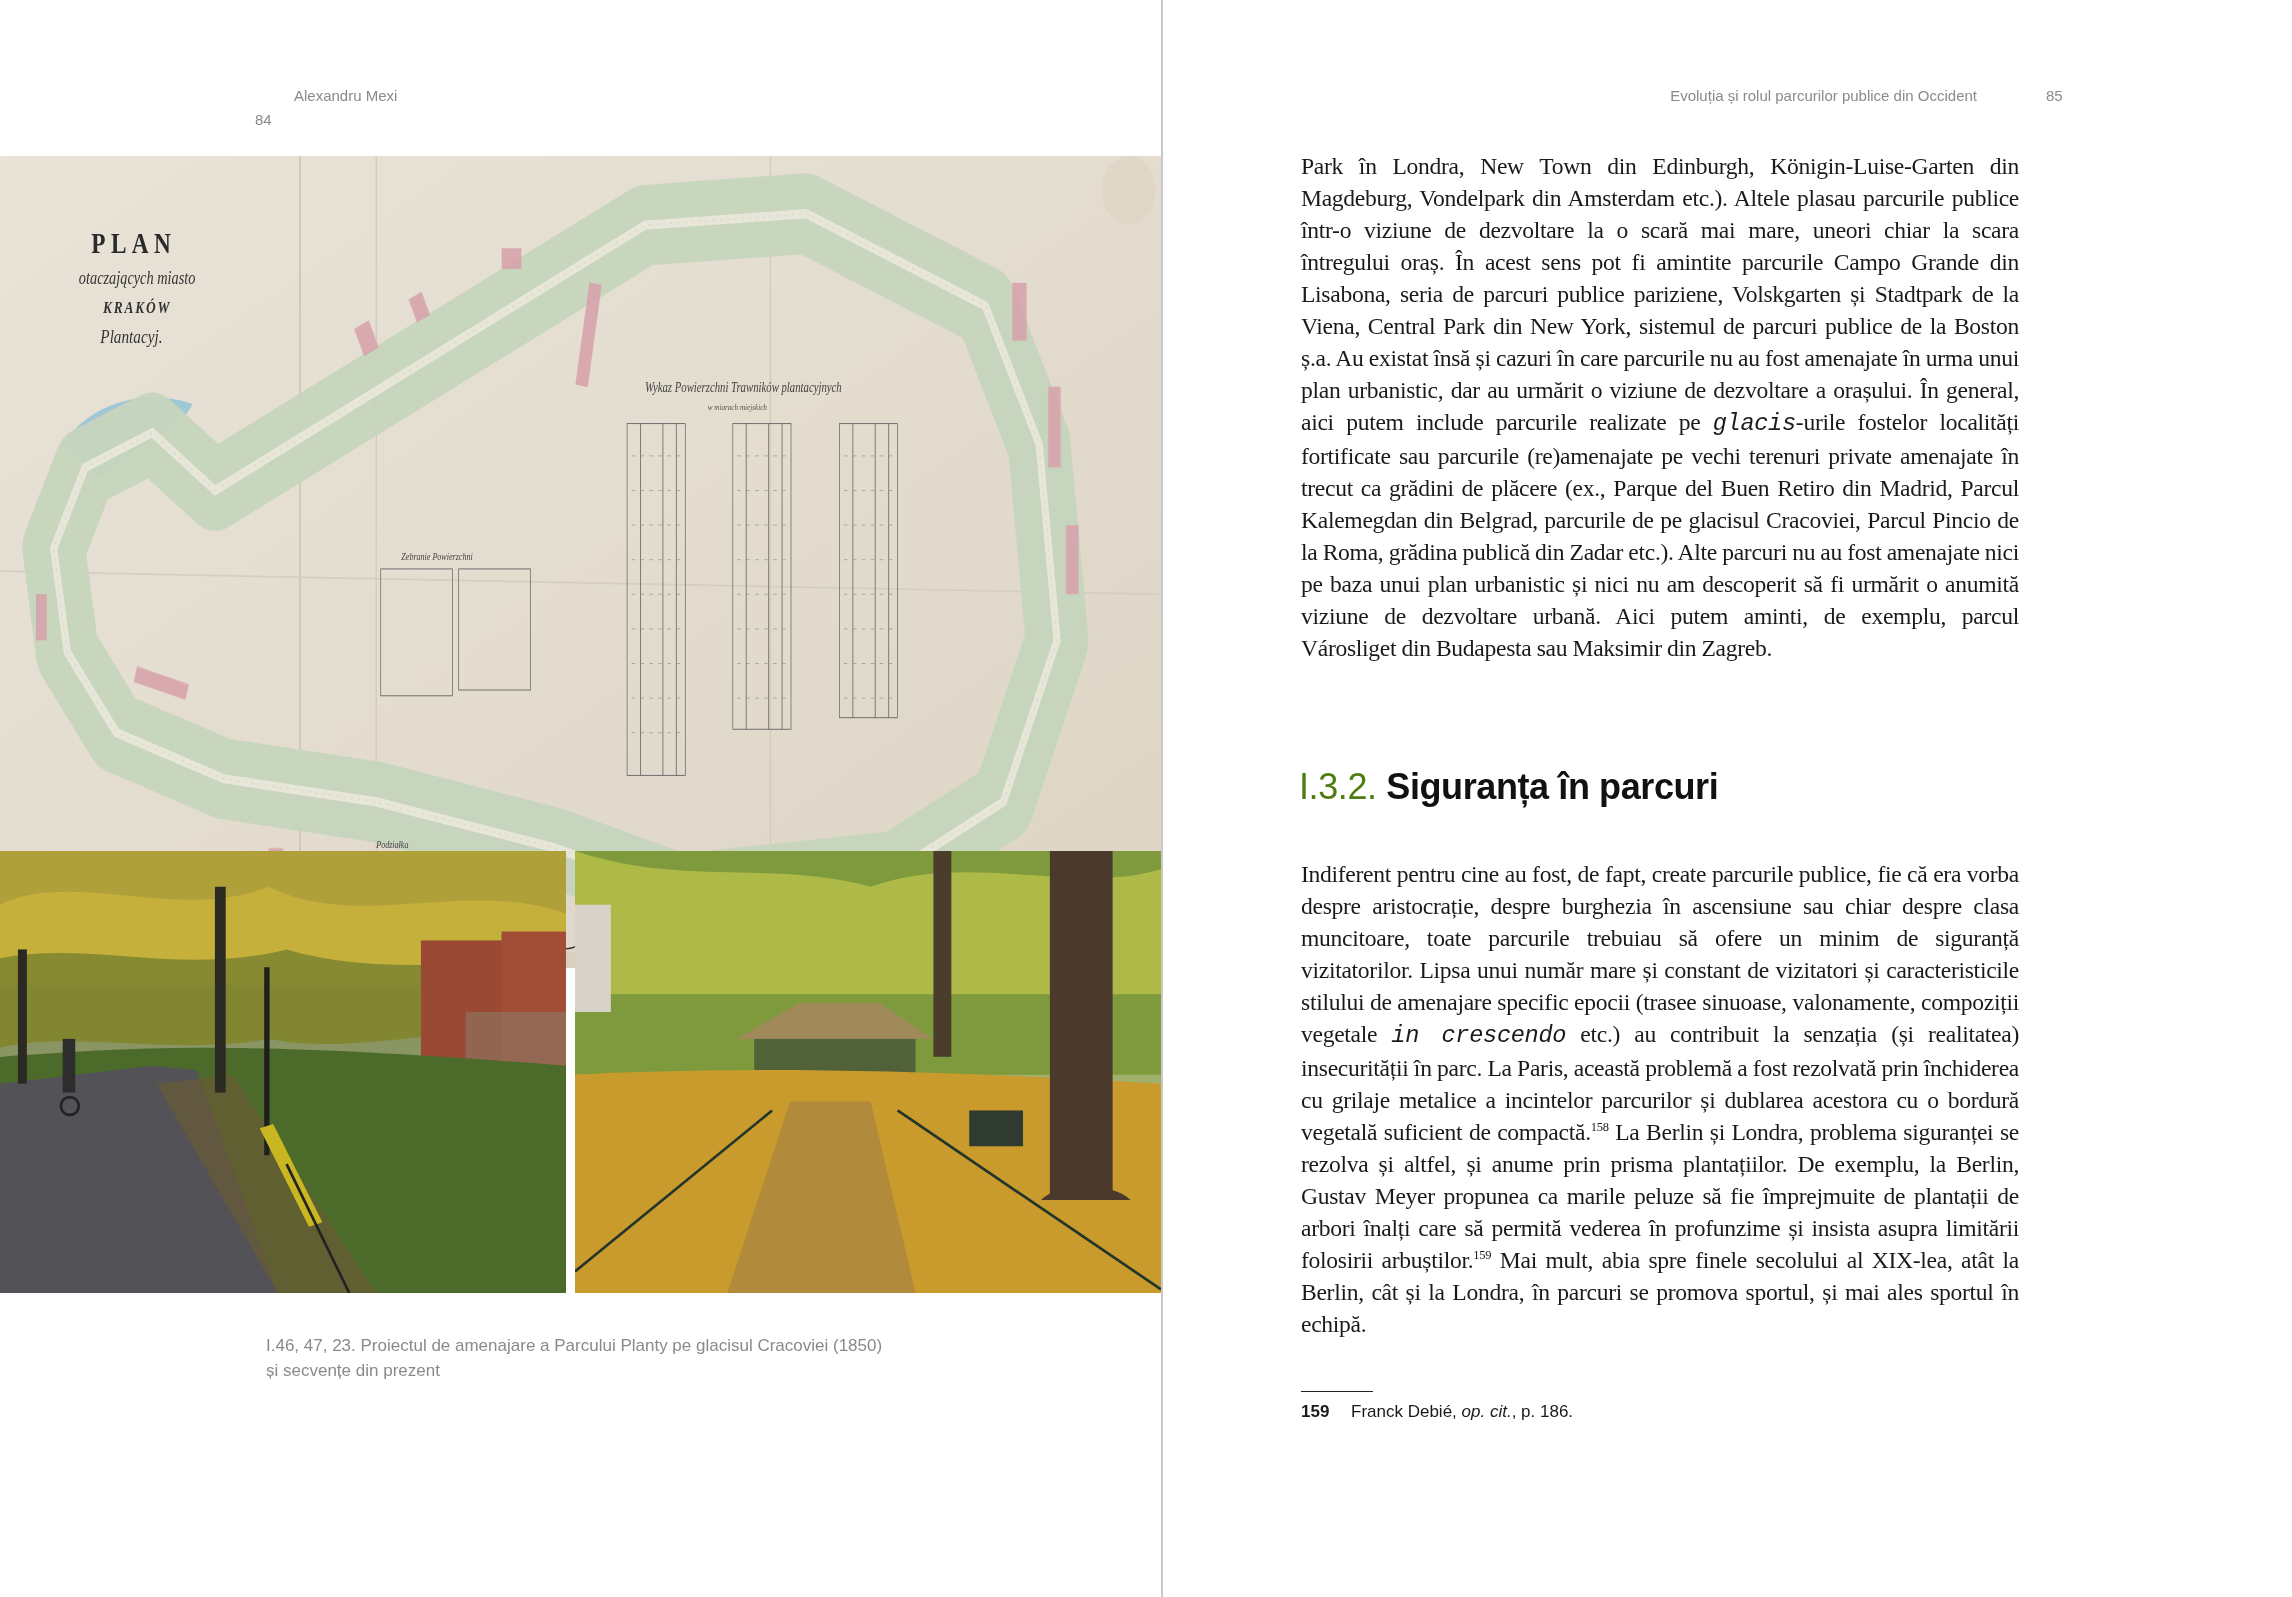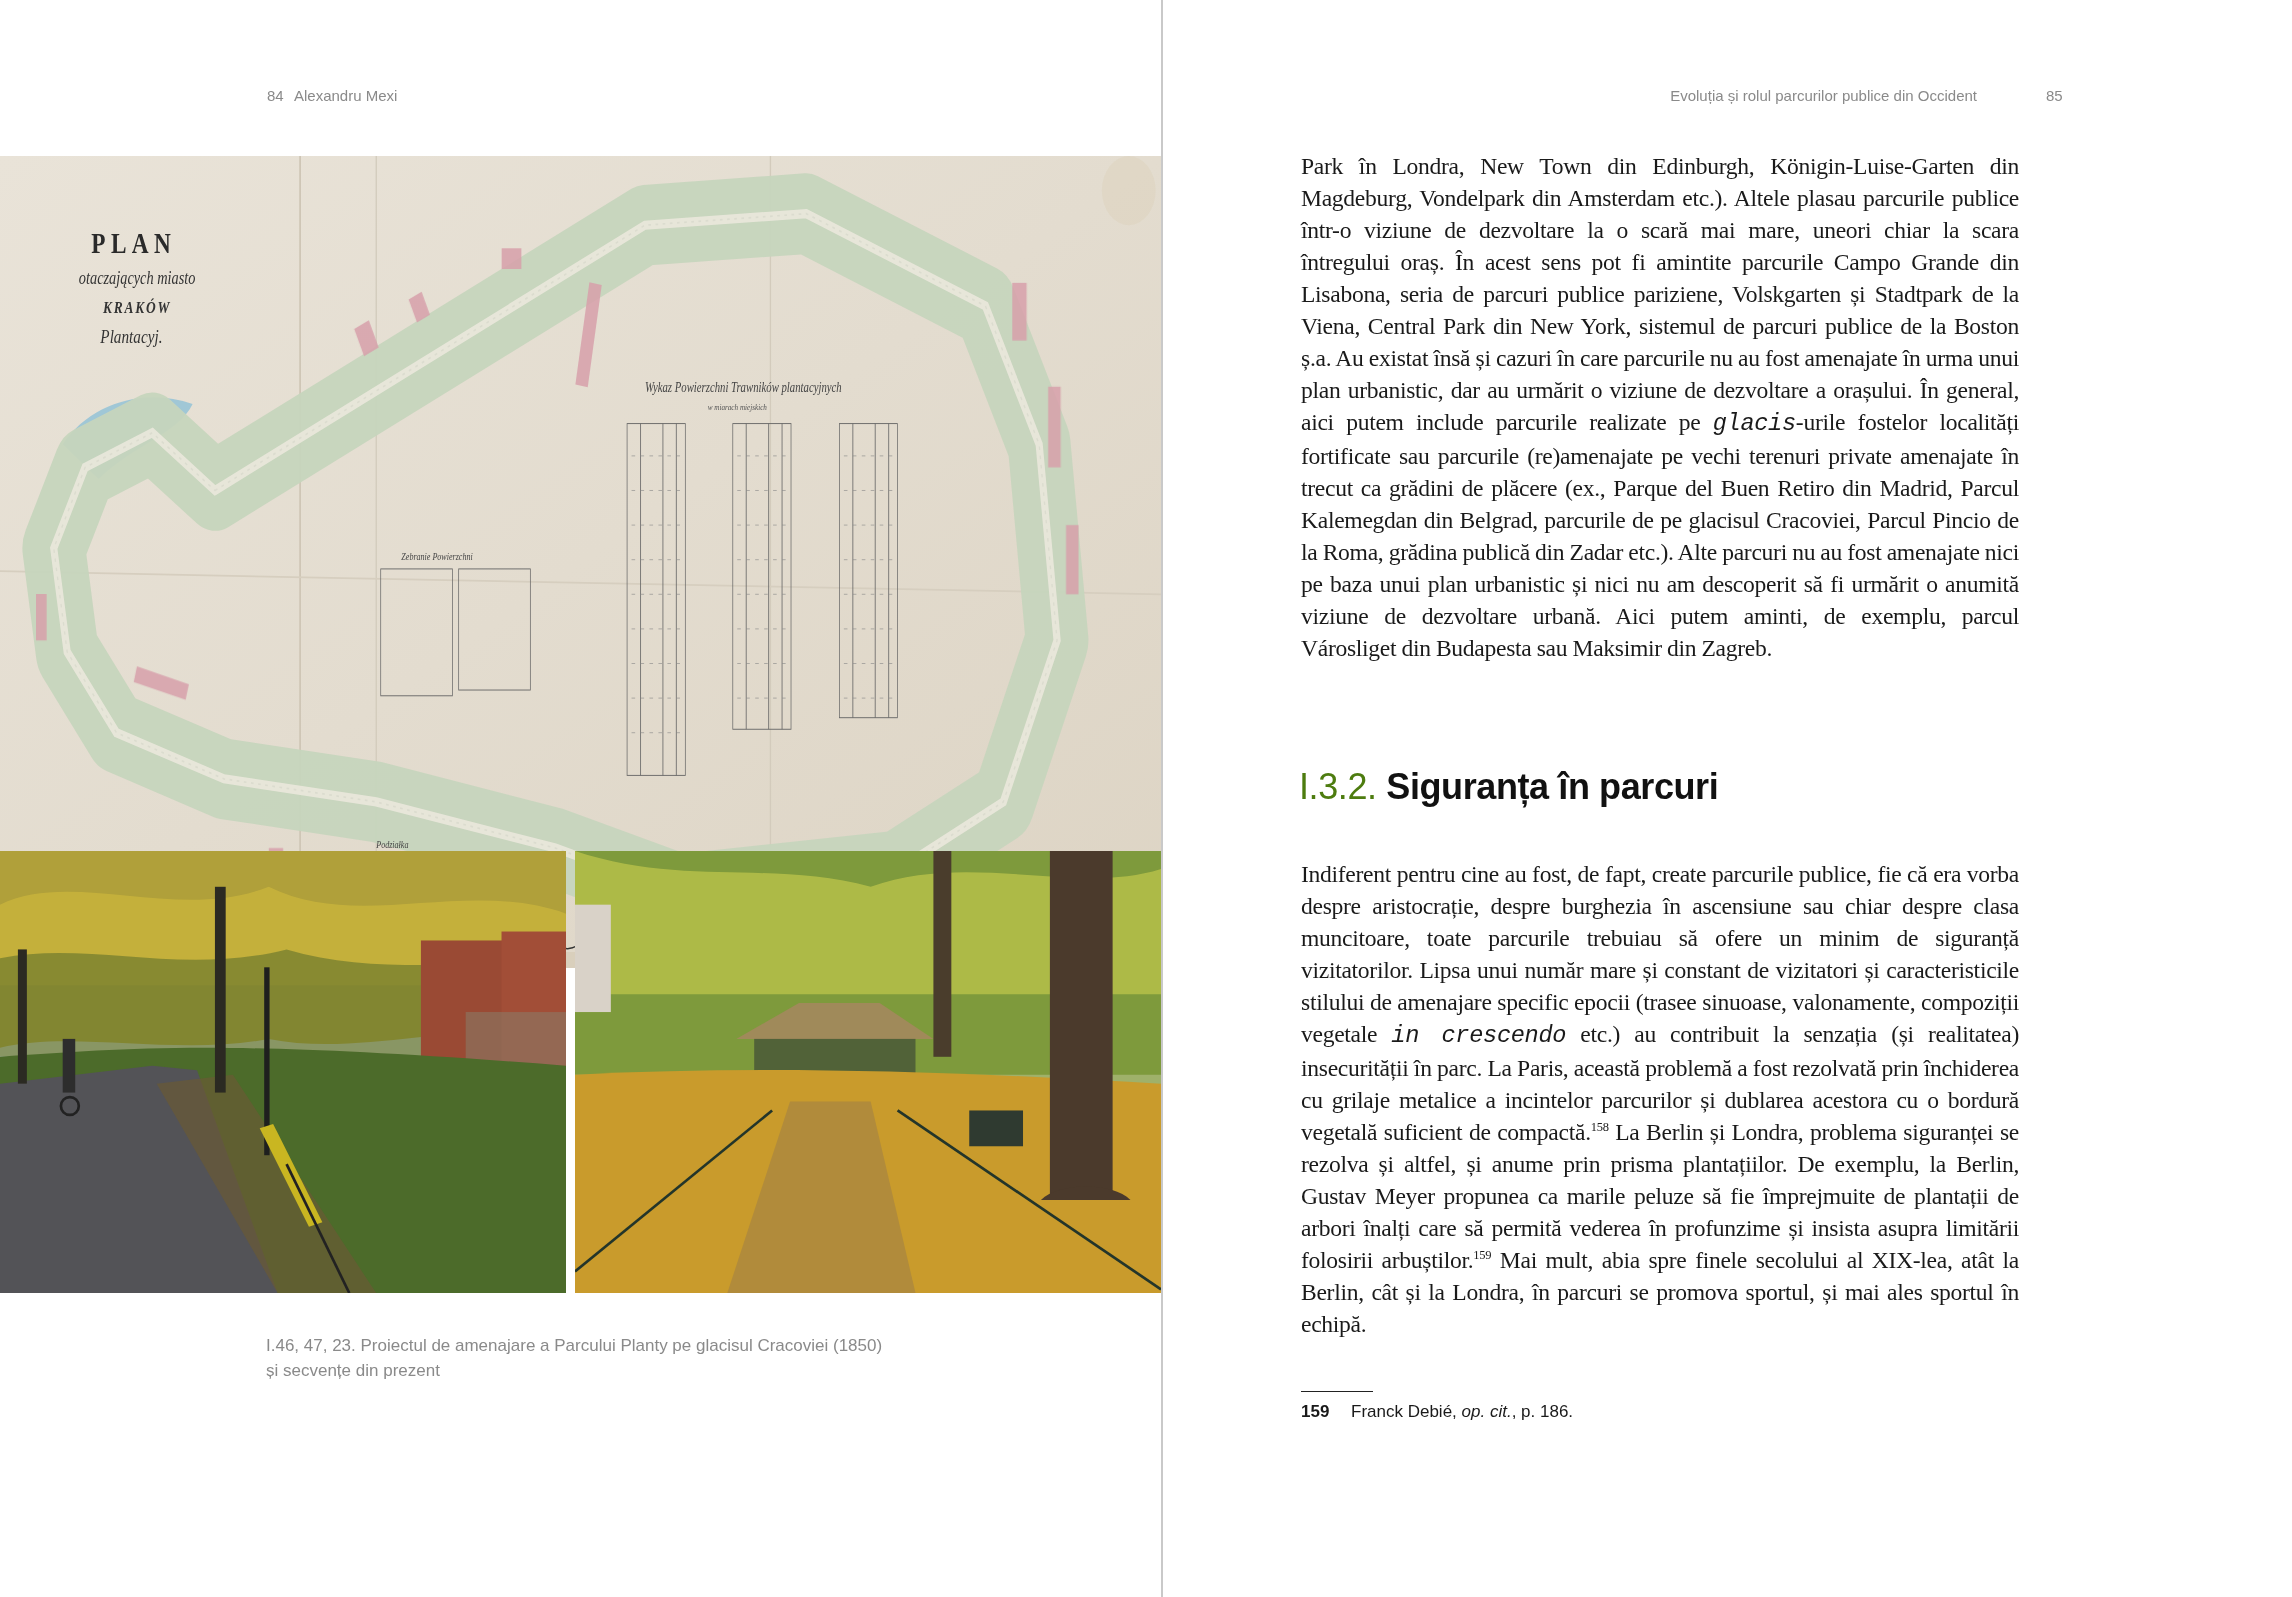--- a/index.html
+++ b/index.html
@@ -37,21 +37,21 @@
     position:absolute; left:1301px; top:1399px; width:718px;
     font-family:"Liberation Sans", sans-serif; font-size:17px; line-height:25px; color:#1a1a1a;
   }
   .footnotes .fn { margin:0; }
   .footnotes .fn-num { font-weight:bold; display:inline-block; width:50px; }
 </style>
 </head>
 <body>
 
 <div>
-  <span class="running" style="left:267px;">84</span>
+  <span class="running" style="left:255px;margin-top:24px;">84</span>
   <span class="running" style="left:294px;">Alexandru Mexi</span>
 
   <div class="figure" style="left:0; top:156px; width:1161px; height:812px;">
     <svg viewBox="0 0 1296 704" preserveAspectRatio="none">
       <defs>
         <linearGradient id="paper" x1="0" y1="0" x2="1" y2="1">
           <stop offset="0" stop-color="#e9e3d8"></stop>
           <stop offset="0.5" stop-color="#e3dccf"></stop>
           <stop offset="1" stop-color="#ddd4c4"></stop>
         </linearGradient>

